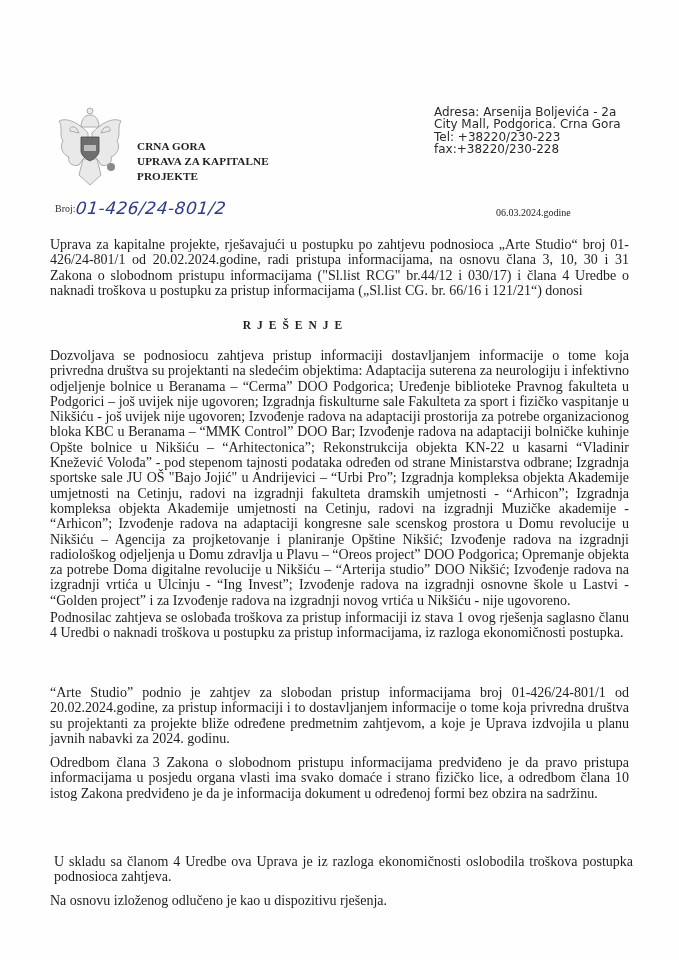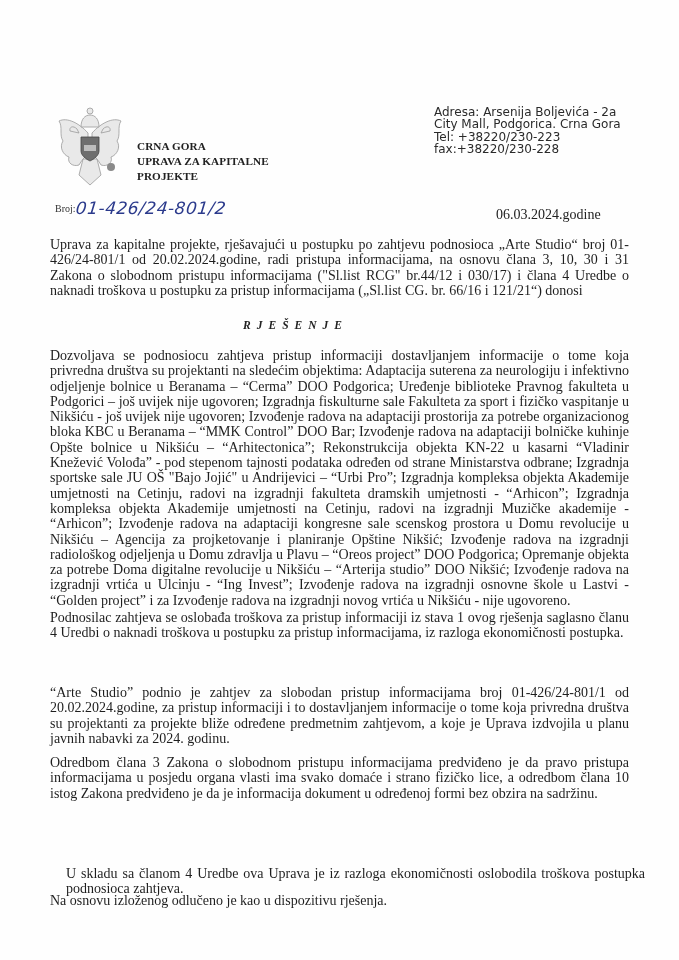--- a/index.html
+++ b/index.html
@@ -11,24 +11,24 @@
   .org { position: absolute; left: 137px; top: 139px; font-weight: bold; font-size: 11.2px; line-height: 15px; letter-spacing: 0.1px; color: #222; }
   .org div { white-space: nowrap; }
 
   .address { position: absolute; left: 434px; top: 106px; font-family: "DejaVu Sans", sans-serif; font-size: 12px; line-height: 12.3px; color: #2a2a2a; }
   .address div { white-space: nowrap; }
 
   .broj { position: absolute; left: 55px; top: 198px; font-size: 10px; color: #333; white-space: nowrap; }
   .broj .label { vertical-align: 2px; }
   .broj .hand { font-family: "DejaVu Sans", sans-serif; font-size: 17px; color: #2b3a8c; font-style: italic; letter-spacing: 0.5px; transform: skewX(-6deg); display: inline-block; }
 
-  .date { position: absolute; left: 496px; top: 207px; font-size: 14px; color: #222; }
+  .date { position: absolute; left: 496px; top: 207px; font-size: 10px; color: #222; }
 
   .body-text { position: absolute; left: 50px; width: 579px; font-size: 14px; line-height: 15.3px; text-align: justify; color: #1e1e1e; }
-  .heading { position: absolute; left: 0; width: 591px; text-align: center; font-weight: bold; font-size: 11.5px; color: #222; font-style: italic; }
+  .heading { position: absolute; left: 0; width: 591px; text-align: center; font-weight: bold; font-size: 11.5px; color: #222; }
   .rjesenje { top: 319px; letter-spacing: 6px; }
   .obraz { top: 657px; letter-spacing: 3.2px; }
 
   #p-intro { top: 237px; }
   #p-main  { top: 348px; }
   #p-fees  { top: 610px; }
   #p-o1    { top: 685px; }
   #p-o2    { top: 755px; }
   #p-o3    { top: 810px; }
   #p-o4    { top: 850px; }
@@ -82,15 +82,15 @@
   <p id="p-intro" class="body-text" style="margin:0">Uprava za kapitalne projekte, rješavajući u postupku po zahtjevu podnosioca „Arte Studio“ broj 01-426/24-801/1 od 20.02.2024.godine, radi pristupa informacijama, na osnovu člana 3, 10, 30 i 31 Zakona o slobodnom pristupu informacijama ("Sl.list RCG" br.44/12 i 030/17) i člana 4 Uredbe o naknadi troškova u postupku za pristup informacijama („Sl.list CG. br. 66/16 i 121/21“) donosi</p>
 
   <div class="heading rjesenje">RJEŠENJE</div>
 
   <p id="p-main" class="body-text" style="margin:0">Dozvoljava se podnosiocu zahtjeva pristup informaciji dostavljanjem informacije o tome koja privredna društva su projektanti na sledećim objektima: Adaptacija suterena za neurologiju i infektivno odjeljenje bolnice u Beranama – “Cerma” DOO Podgorica; Uređenje biblioteke Pravnog fakulteta u Podgorici – još uvijek nije ugovoren; Izgradnja fiskulturne sale Fakulteta za sport i fizičko vaspitanje u Nikšiću -  još uvijek nije ugovoren; Izvođenje radova na adaptaciji prostorija za potrebe organizacionog bloka KBC u Beranama – “MMK Control” DOO Bar; Izvođenje radova na adaptaciji bolničke kuhinje Opšte bolnice u Nikšiću – “Arhitectonica”; Rekonstrukcija objekta KN-22 u kasarni “Vladinir Knežević Volođa” - pod stepenom tajnosti podataka određen od strane Ministarstva odbrane; Izgradnja sportske sale JU OŠ "Bajo Jojić" u Andrijevici – “Urbi Pro”; Izgradnja kompleksa objekta Akademije umjetnosti na Cetinju, radovi na izgradnji fakulteta dramskih umjetnosti -  “Arhicon”; Izgradnja kompleksa objekta Akademije umjetnosti na Cetinju, radovi na izgradnji Muzičke akademije - “Arhicon”; Izvođenje radova na adaptaciji kongresne sale scenskog prostora u Domu revolucije u Nikšiću – Agencija za projketovanje i planiranje Opštine Nikšić; Izvođenje radova na izgradnji radiološkog odjeljenja u Domu zdravlja u Plavu – “Oreos project” DOO Podgorica; Opremanje objekta za potrebe Doma digitalne revolucije u Nikšiću – “Arterija studio” DOO Nikšić; Izvođenje radova na izgradnji vrtića u Ulcinju -  “Ing Invest”; Izvođenje radova na izgradnji osnovne škole u Lastvi -  “Golden project” i za Izvođenje radova na izgradnji novog vrtića u Nikšiću  - nije ugovoreno.</p>
   <p id="p-fees" class="body-text" style="margin:0">Podnosilac zahtjeva se oslobađa troškova za pristup informaciji iz stava 1 ovog rješenja saglasno članu 4 Uredbi o naknadi troškova u postupku za pristup informacijama, iz razloga ekonomičnosti postupka.</p>
 
 
   <p id="p-o1" class="body-text" style="margin:0">“Arte Studio” podnio je zahtjev za slobodan pristup informacijama broj 01-426/24-801/1 od 20.02.2024.godine, za pristup informaciji i to dostavljanjem informacije o tome koja privredna društva su projektanti za projekte bliže određene predmetnim zahtjevom, a koje je Uprava izdvojila u planu javnih nabavki za 2024. godinu.</p>
   <p id="p-o2" class="body-text" style="margin:0">Odredbom člana 3 Zakona o slobodnom pristupu informacijama predviđeno je da pravo pristupa informacijama u posjedu organa vlasti ima svako domaće i strano fizičko lice, a odredbom člana 10 istog Zakona predviđeno je da je informacija dokument u određenoj formi bez obzira na sadržinu.</p>
-  <p id="p-o4" class="body-text" style="margin:16px">U skladu sa članom 4 Uredbe ova Uprava je iz razloga ekonomičnosti oslobodila troškova postupka podnosioca zahtjeva.</p>
+  <p id="p-o4" class="body-text" style="margin:4px">U skladu sa članom 4 Uredbe ova Uprava je iz razloga ekonomičnosti oslobodila troškova postupka podnosioca zahtjeva.</p>
   <p id="p-o5" class="body-text" style="margin:0">Na osnovu izloženog odlučeno je kao u dispozitivu rješenja.</p>
 </div>
 
 </body></html>

